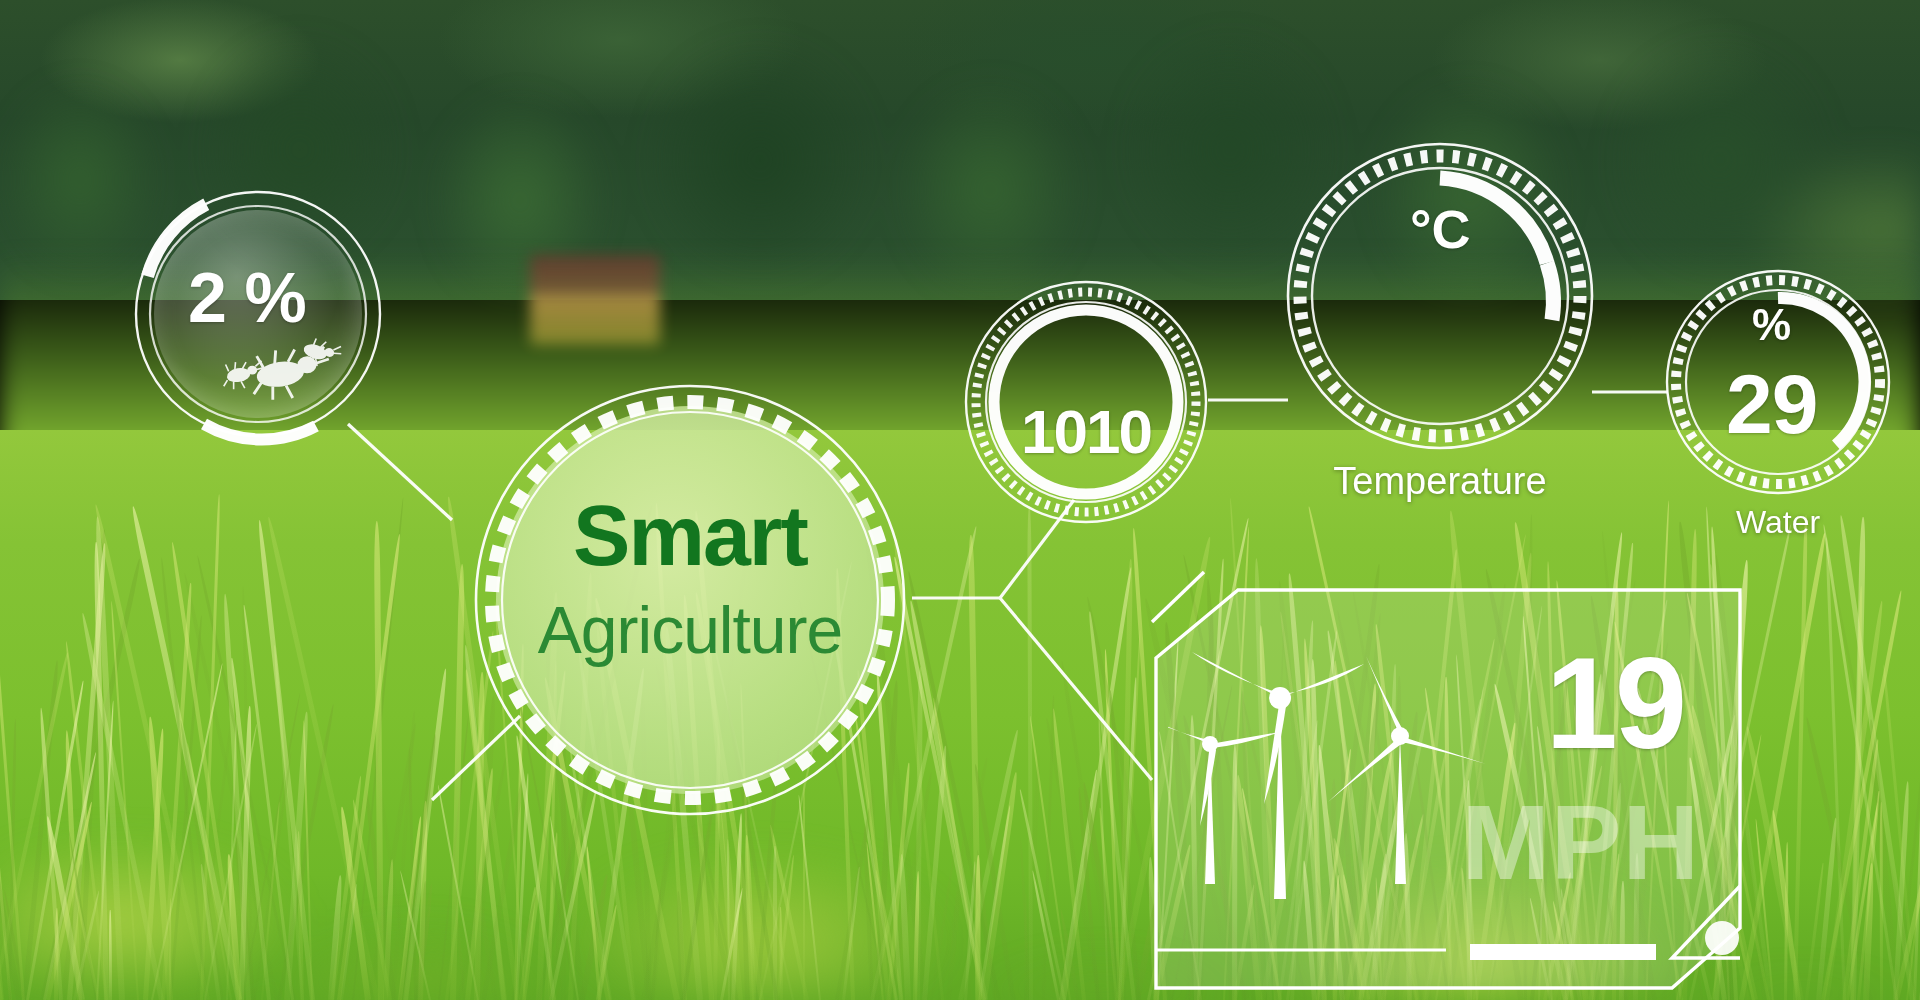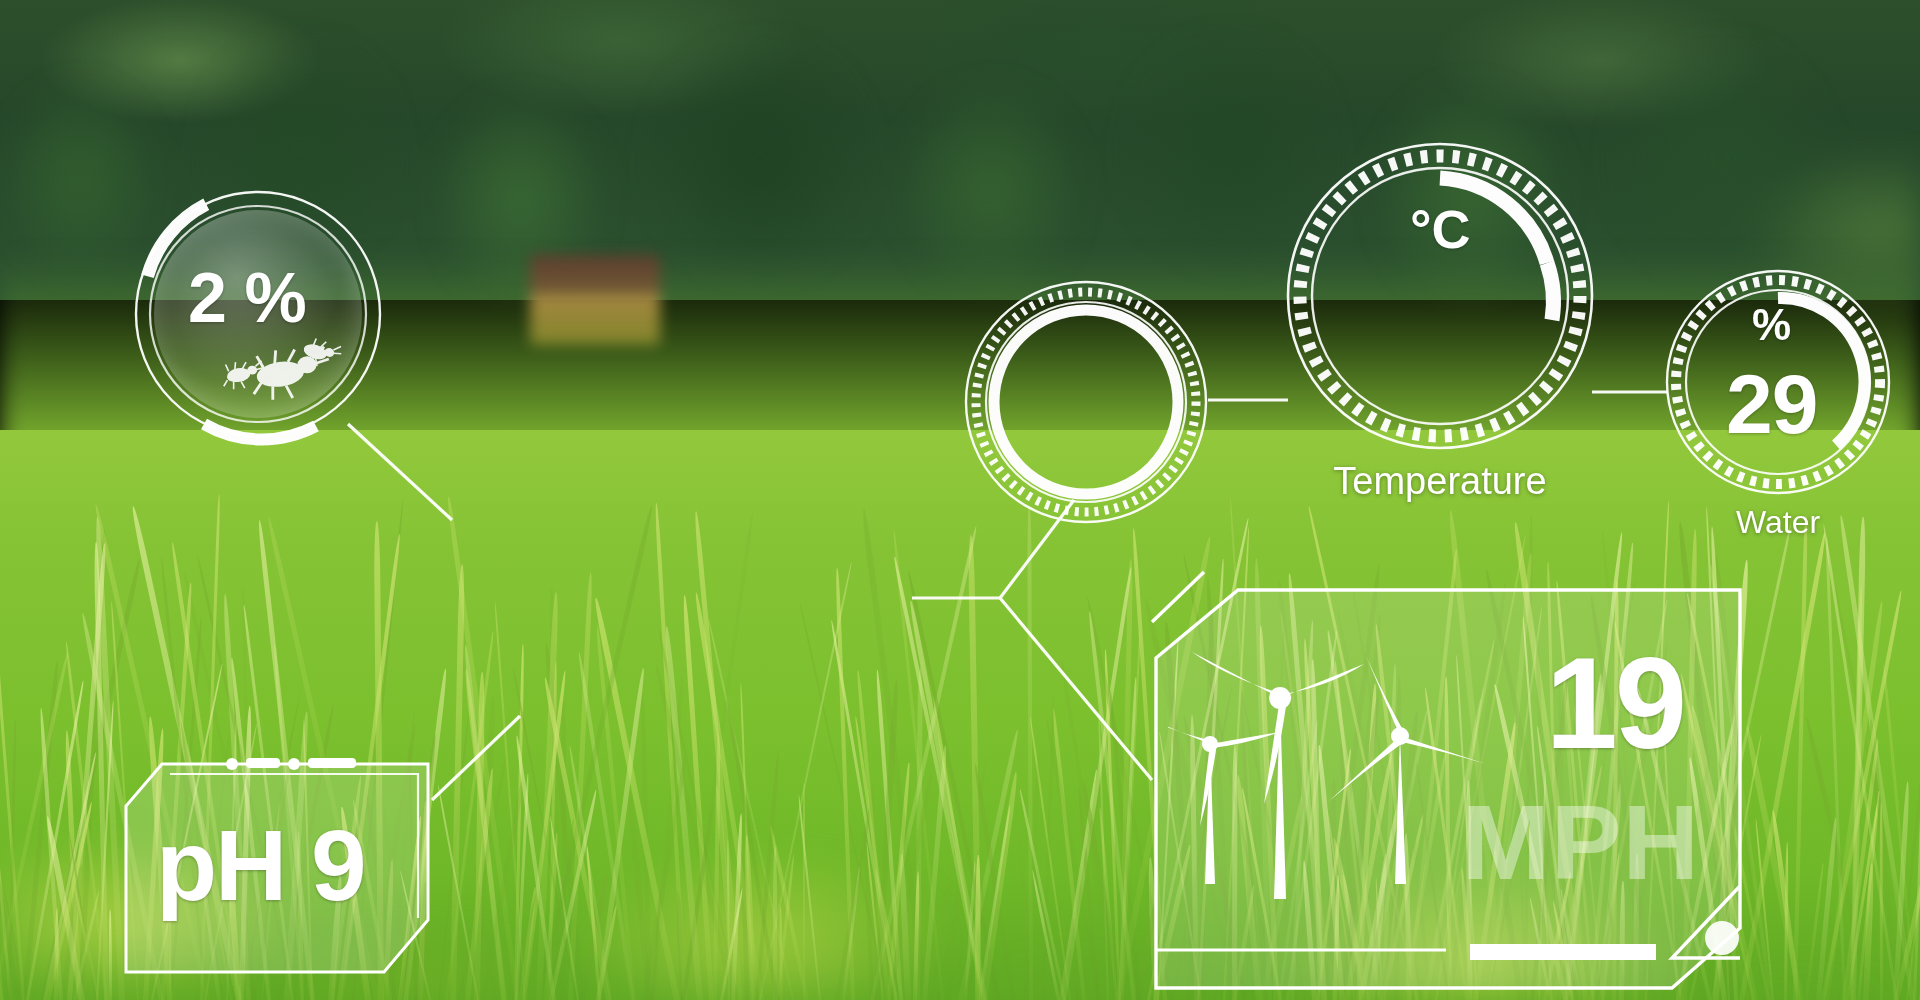--- a/index.html
+++ b/index.html
@@ -632,28 +632,39 @@
           <ellipse cx="30" cy="34" rx="19" ry="11"></ellipse>
           <ellipse cx="52" cy="28" rx="8" ry="7"></ellipse>
           <path d="M57 22 l10 -9 M59 27 l12 -3" stroke="#fff" stroke-width="2.6" fill="none"></path>
           <path d="M36 24 l6 -11 M24 25 l1 -12" stroke="#fff" stroke-width="2.6" fill="none"></path>
           <path d="M34 44 l6 11 M22 45 l0 12" stroke="#fff" stroke-width="2.6" fill="none"></path>
         </g>
       </g>
     </svg>
   </div>
 
+  <div class="w" id="center">
+    <div class="disc"></div>
+    <svg class="ringsvg" width="440" height="440">
+      <circle cx="220" cy="220" r="214" fill="none" stroke="#ffffff" stroke-width="2.6" opacity=".95"></circle>
+      <circle cx="220" cy="220" r="198" fill="none" stroke="#ffffff" stroke-width="14" stroke-dasharray="16 14" opacity=".96"></circle>
+      <circle cx="220" cy="220" r="188" fill="none" stroke="#ffffff" stroke-width="2.2" opacity=".9"></circle>
+    </svg>
+    <div class="t1">Smart</div>
+    <div class="t2">Agriculture</div>
+  </div>
 
   <div class="w" id="mbar">
     <svg class="ringsvg" width="248" height="248">
       <circle cx="124" cy="124" r="120" fill="none" stroke="#ffffff" stroke-width="2.4" opacity=".95"></circle>
       <circle cx="124" cy="124" r="110" fill="none" stroke="#ffffff" stroke-width="9" stroke-dasharray="4 6" opacity=".95"></circle>
       <circle cx="124" cy="124" r="100" fill="none" stroke="#ffffff" stroke-width="2.2" opacity=".9"></circle>
       <circle cx="124" cy="124" r="92" fill="none" stroke="#ffffff" stroke-width="11" opacity=".98"></circle>
     </svg>
+    <div class="l2">1010</div>
   </div>
 
   <div class="w" id="temp">
     <svg class="ringsvg" width="312" height="312">
       <circle cx="156" cy="156" r="152" fill="none" stroke="#ffffff" stroke-width="2.6" opacity=".95"></circle>
       <circle cx="156" cy="156" r="140" fill="none" stroke="#ffffff" stroke-width="13" stroke-dasharray="7 9" opacity=".96"></circle>
       <circle cx="156" cy="156" r="128" fill="none" stroke="#ffffff" stroke-width="2.4" opacity=".9"></circle>
 
       <path d="M 156 38 A 118 118 0 0 1 263 123" fill="none" stroke="#ffffff" stroke-width="15" stroke-linecap="butt" opacity=".99"></path>
       <path d="M 263 123 A 118 118 0 0 1 268 180" fill="none" stroke="#ffffff" stroke-width="15" stroke-linecap="butt" opacity=".99"></path>
@@ -667,34 +678,20 @@
       <circle cx="114" cy="114" r="111" fill="none" stroke="#ffffff" stroke-width="2.4" opacity=".95"></circle>
       <circle cx="114" cy="114" r="102" fill="none" stroke="#ffffff" stroke-width="10" stroke-dasharray="6 7" opacity=".96"></circle>
       <circle cx="114" cy="114" r="92" fill="none" stroke="#ffffff" stroke-width="2.2" opacity=".9"></circle>
       <path d="M 114 30 A 84 84 0 0 1 172 177" fill="none" stroke="#ffffff" stroke-width="12" stroke-linecap="butt" opacity=".99"></path>
     </svg>
     <span class="unit">%</span>
     <span class="val">29</span>
     <span class="caption">Water</span>
   </div>
 
-  <div class="w" id="ph">
-    <svg class="ringsvg" width="310" height="216">
-      <polygon points="40,4 306,4 306,160 262,212 4,212 4,46" fill="rgba(255,255,255,0.16)" stroke="none"></polygon>
-      <polygon points="40,4 306,4 306,160 262,212 4,212 4,46" fill="none" stroke="#ffffff" stroke-width="3"></polygon>
-      <polyline points="48,14 296,14 296,158" fill="none" stroke="#ffffff" stroke-width="2.2" opacity=".9"></polyline>
-      <g fill="#ffffff">
-        <circle cx="110" cy="4" r="6"></circle>
-        <rect x="124" y="-2" width="34" height="10" rx="4"></rect>
-        <circle cx="172" cy="4" r="6"></circle>
-        <rect x="186" y="-2" width="48" height="10" rx="4"></rect>
-      </g>
-    </svg>
-    <span class="val">pH 9</span>
-  </div>
 
   <div class="w" id="wind">
     <svg class="ringsvg" width="592" height="406">
       <polygon points="86,4 588,4 588,342 520,402 4,402 4,72" fill="rgba(255,255,255,0.14)" stroke="none"></polygon>
       <polygon points="86,4 588,4 588,342 520,402 4,402 4,72" fill="none" stroke="#ffffff" stroke-width="3.4"></polygon>
       <polyline points="0,36 52,-14" fill="none" stroke="#ffffff" stroke-width="3.4"></polyline>
       <polyline points="4,364 294,364" fill="none" stroke="#ffffff" stroke-width="3"></polyline>
       <rect x="318" y="358" width="186" height="16" fill="#ffffff"></rect>
       <polyline points="540,300 588,300" fill="none" stroke="#ffffff" stroke-width="0"></polyline>
       <polyline points="588,300 520,372 588,372" fill="none" stroke="#ffffff" stroke-width="3.4"></polyline>

